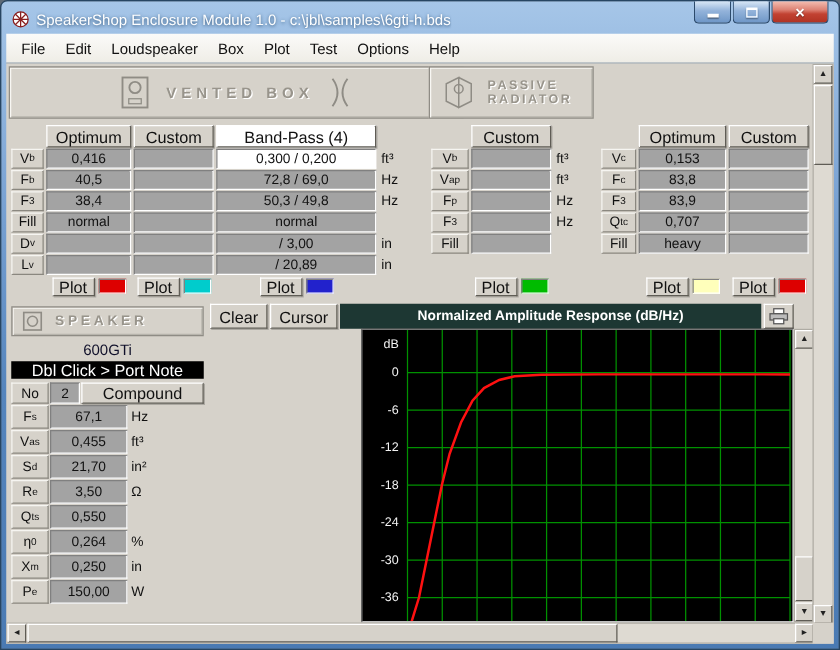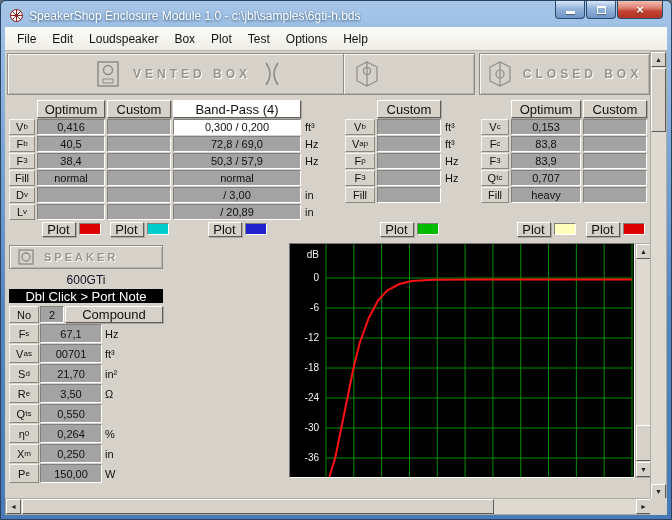--- a/index.html
+++ b/index.html
@@ -151,27 +151,24 @@
         <span class="hdr-text">VENTED BOX</span>
         <svg width="22" height="26" viewBox="0 0 22 26">
           <path class="icon-stroke" d="M5 2 q8 11 0 22 M17 2 q-8 11 0 22" stroke-width="1.5"></path>
         </svg>
       </div>
       <div class="box-header hdr-passive">
         <svg width="26" height="28" viewBox="0 0 26 28">
           <path class="icon-stroke" d="M13 2 L23 7 V21 L13 26 V2 L3 7 V21 L13 26" stroke-width="1.2"></path>
           <circle class="icon-stroke" cx="13" cy="11" r="3.5" stroke-width="1.2"></circle>
         </svg>
-      </div>
-      <div class="box-header hdr-closed">
-        <svg width="26" height="28" viewBox="0 0 26 28">
-          <path class="icon-stroke" d="M13 2 L23 7 V21 L13 26 V2 L3 7 V21 L13 26" stroke-width="1.2"></path>
-          <circle class="icon-stroke" cx="13" cy="14" r="4" stroke-width="1.2"></circle>
-        </svg>
-        <span class="hdr-text">CLOSED BOX</span>
+        <span class="hdr-text two">
+          <span>PASSIVE</span>
+          <span>RADIATOR</span>
+        </span>
       </div>
 
       <div class="panel vgrid">
         <div class="blank"></div>
         <button class="btn">Optimum</button>
         <button class="btn">Custom</button>
         <button class="btn selected">Band-Pass (4)</button>
         <div class="blank"></div>
 
         <div class="cell lbl">
@@ -191,21 +188,21 @@
         <div class="cell val"></div>
         <div class="cell val">72,8 / 69,0</div>
         <div class="cell unit">Hz</div>
 
         <div class="cell lbl">
               <span>F</span>
               <sub>3</sub>
             </div>
         <div class="cell val">38,4</div>
         <div class="cell val"></div>
-        <div class="cell val">50,3 / 57,9</div>
+        <div class="cell val">50,3 / 49,8</div>
         <div class="cell unit">Hz</div>
 
         <div class="cell lbl">
               <span>Fill</span>
               <sub></sub>
             </div>
         <div class="cell val">normal</div>
         <div class="cell val"></div>
         <div class="cell val">normal</div>
         <div class="cell unit"></div>
@@ -379,21 +376,21 @@
                 <span>F</span>
                 <sub>s</sub>
               </div>
           <div class="cell val">67,1</div>
           <div class="cell unit">Hz</div>
 
           <div class="cell lbl">
                 <span>V</span>
                 <sub>as</sub>
               </div>
-          <div class="cell val">00701</div>
+          <div class="cell val">0,455</div>
           <div class="cell unit">ft³</div>
 
           <div class="cell lbl">
                 <span>S</span>
                 <sub>d</sub>
               </div>
           <div class="cell val">21,70</div>
           <div class="cell unit">in²</div>
 
           <div class="cell lbl">
@@ -427,20 +424,35 @@
           <div class="cell lbl">
                 <span>P</span>
                 <sub>e</sub>
               </div>
           <div class="cell val">150,00</div>
           <div class="cell unit">W</div>
         </div>
       </div>
 
       <div class="graph-panel">
+        <div class="graph-controls">
+          <button class="btn gbtn clear">Clear</button>
+          <button class="btn gbtn cursor">Cursor</button>
+          <div class="graph-titlebar">
+            <span>Normalized Amplitude Response (dB/Hz)</span>
+          </div>
+          <span class="printbtn">
+            <svg width="16" height="14" viewBox="0 0 16 14">
+              <rect x="4" y="1" width="8" height="4" fill="#fff" stroke="#555" stroke-width="1"></rect>
+              <rect x="1" y="5" width="14" height="5" fill="#bbb" stroke="#555" stroke-width="1"></rect>
+              <rect x="4" y="9" width="8" height="4" fill="#fff" stroke="#555" stroke-width="1"></rect>
+            </svg>
+          </span>
+          <span class="ctl-spacer"></span>
+        </div>
         <div class="graph-body">
           <div class="graph-gap"></div>
           <div class="plot-area">
             <svg id="plot-svg" viewBox="0 0 344 233" width="344" height="233">
                   <line x1="36" y1="0" x2="36" y2="233" stroke="#009100" stroke-width="1"></line>
                   <line x1="63.81818181818181" y1="0" x2="63.81818181818181" y2="233" stroke="#009100" stroke-width="1"></line>
                   <line x1="91.63636363636363" y1="0" x2="91.63636363636363" y2="233" stroke="#009100" stroke-width="1"></line>
                   <line x1="119.45454545454545" y1="0" x2="119.45454545454545" y2="233" stroke="#009100" stroke-width="1"></line>
                   <line x1="147.27272727272725" y1="0" x2="147.27272727272725" y2="233" stroke="#009100" stroke-width="1"></line>
                   <line x1="175.0909090909091" y1="0" x2="175.0909090909091" y2="233" stroke="#009100" stroke-width="1"></line>

